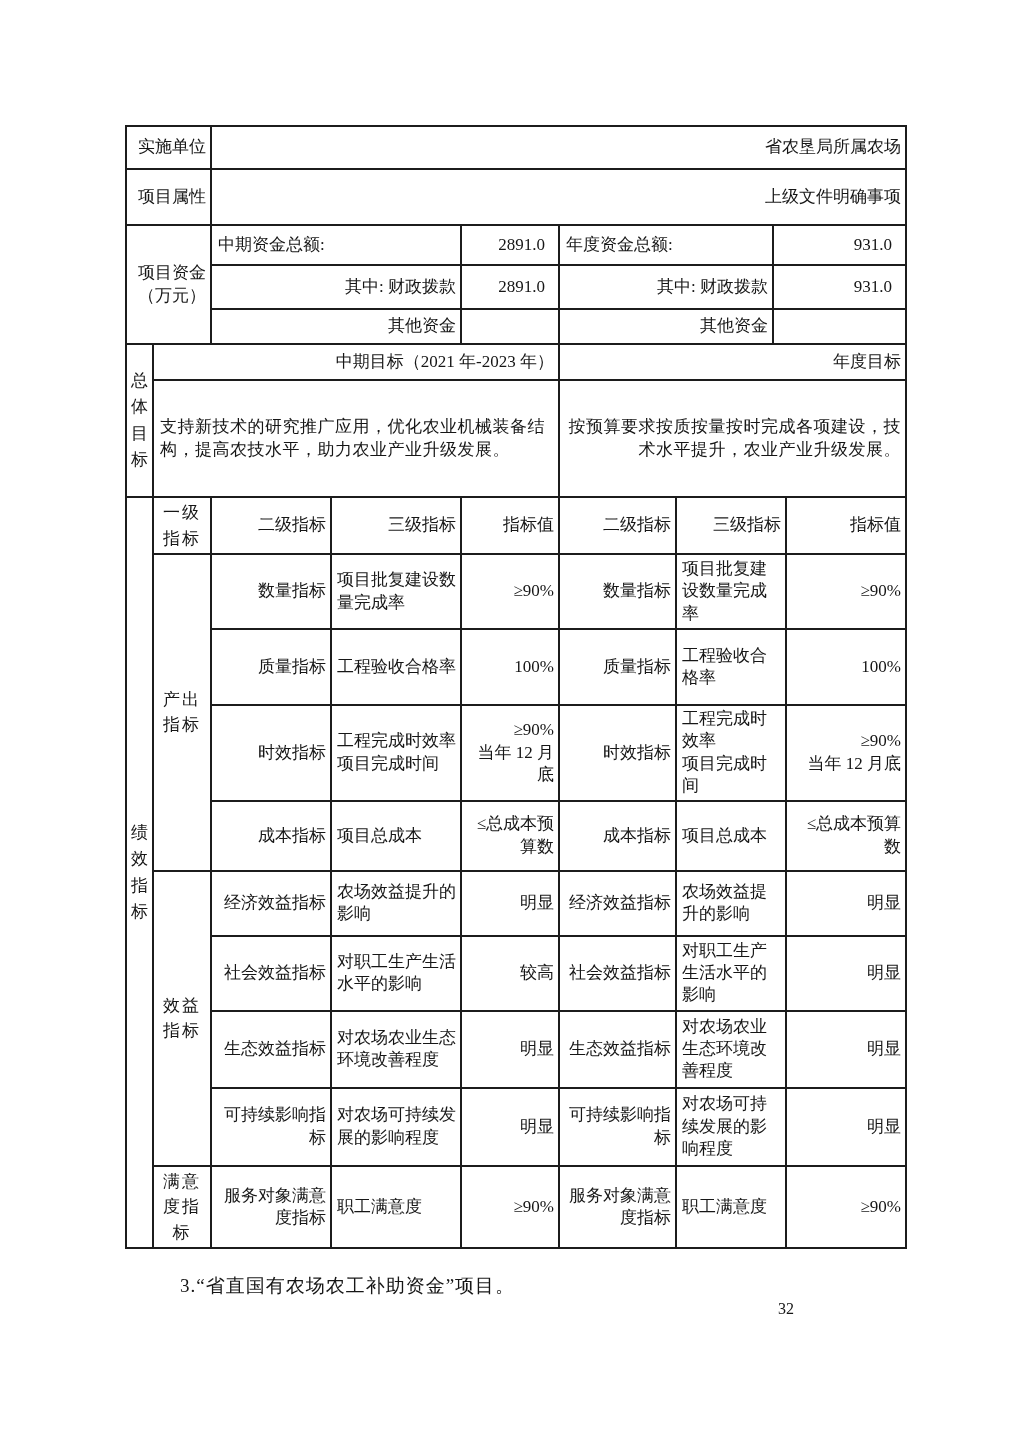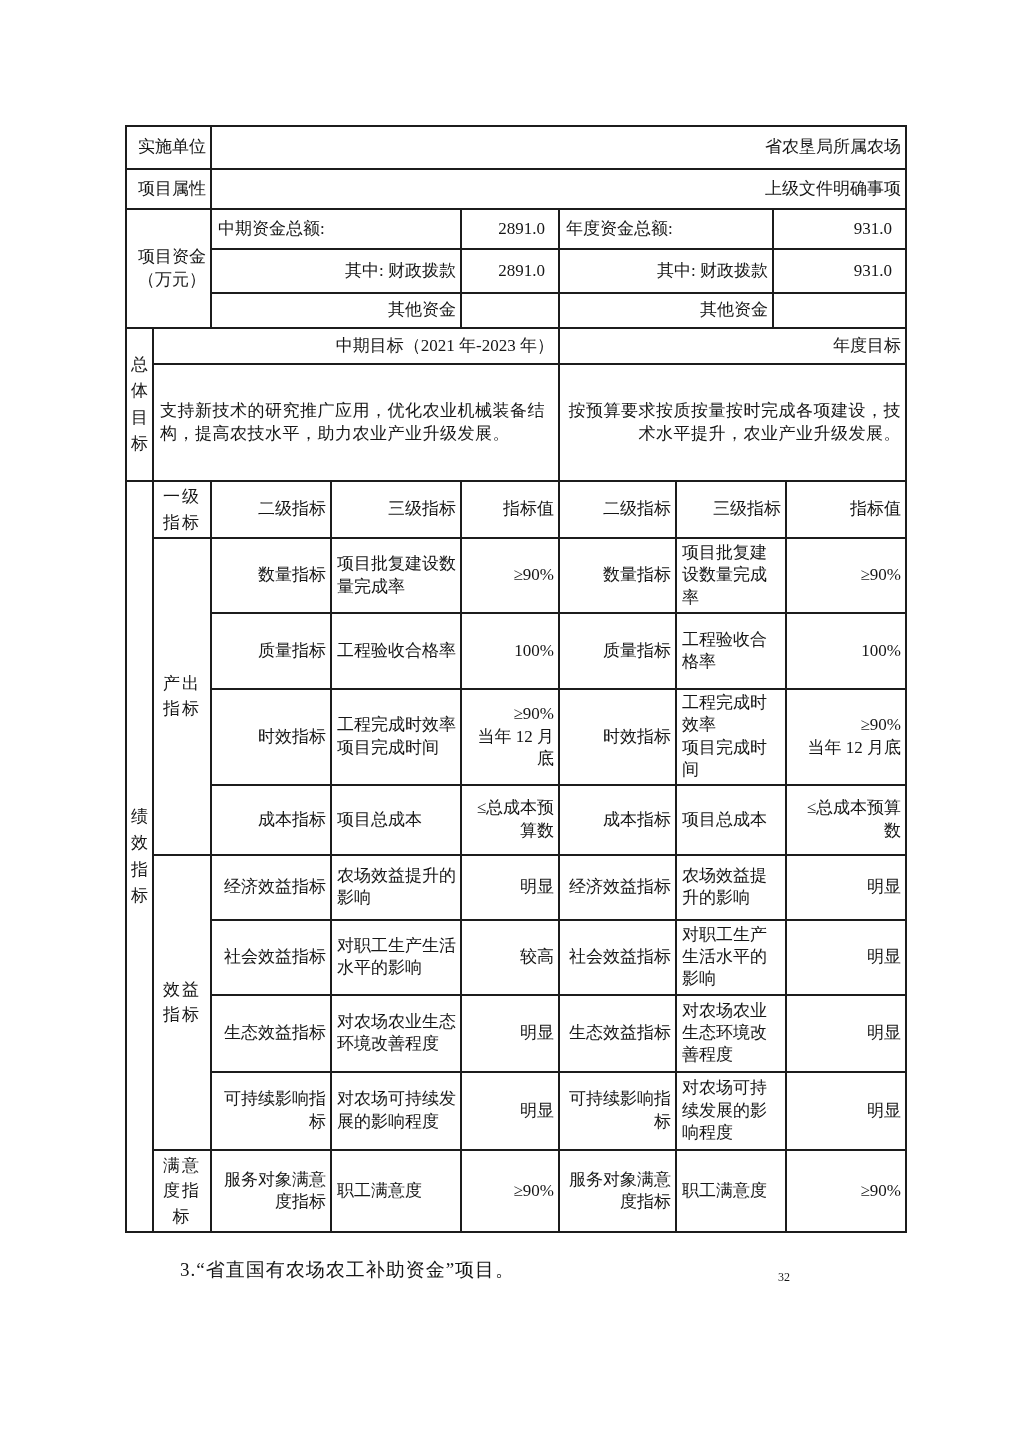--- a/index.html
+++ b/index.html
@@ -54,43 +54,43 @@
     font-weight: normal;
     letter-spacing: 1px;
   }
   .footer-para {
     margin: 26px 0 0 34px;
     font-size: 22px;
     letter-spacing: 1px;
   }
   .page-num {
     position: absolute;
-    left: 778px; top: 1270px;
-    font-size: 12px;
+    left: 778px; top: 1300px;
+    font-size: 16px;
   }
 </style>
 </head>
 <body>
 
 <div class="sheet">
 
   <table>
     <colgroup>
       <col style="width:85px">
         <col style="width:250px">
         <col style="width:98px">
       <col style="width:214px">
         <col style="width:133px">
     </colgroup>
     <tbody>
         <tr style="height:43px">
       <td class="c">实施单位</td>
       <td class="c" colspan="4">省农垦局所属农场</td>
     </tr>
-    <tr style="height:40px">
+    <tr style="height:56px">
       <td class="c">项目属性</td>
       <td class="c" colspan="4">上级文件明确事项</td>
     </tr>
     <tr style="height:40px">
       <td class="c pre" rowspan="3">项目资金
 （万元）</td>
       <td class="lft">中期资金总额:</td>
       <td class="num">2891.0</td>
       <td class="lft">年度资金总额:</td>
       <td class="num">931.0</td>

